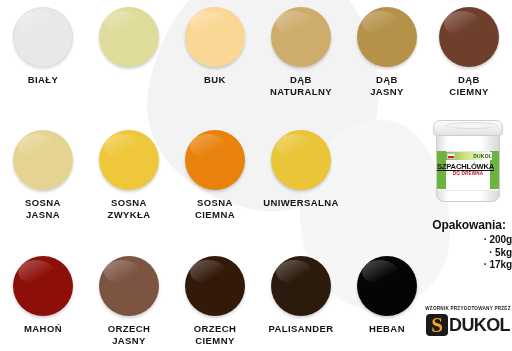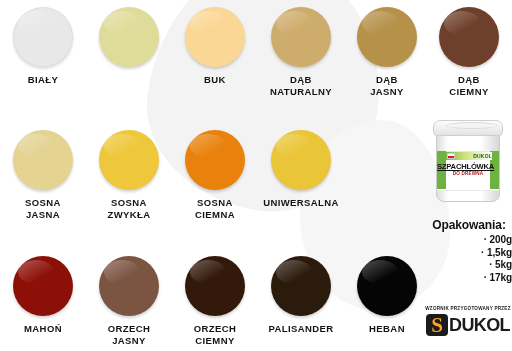--- a/index.html
+++ b/index.html
@@ -233,21 +233,20 @@
       </div>
       <div class="lid">
         <div class="lidtop"></div>
       </div>
     </div>
 
     <div class="packaging">
       <div class="head">Opakowania:</div>
       <ul>
         <li>· 200g</li>
-        <li>· 1,5kg</li>
         <li>· 5kg</li>
         <li>· 17kg</li>
       </ul>
     </div>
 
     <div class="footer">
       <div class="credit">WZORNIK PRZYGOTOWANY PRZEZ</div>
       <div class="logo">
         <span class="mark">
           <span class="s" style="color: rgb(245, 166, 35);">S</span>

